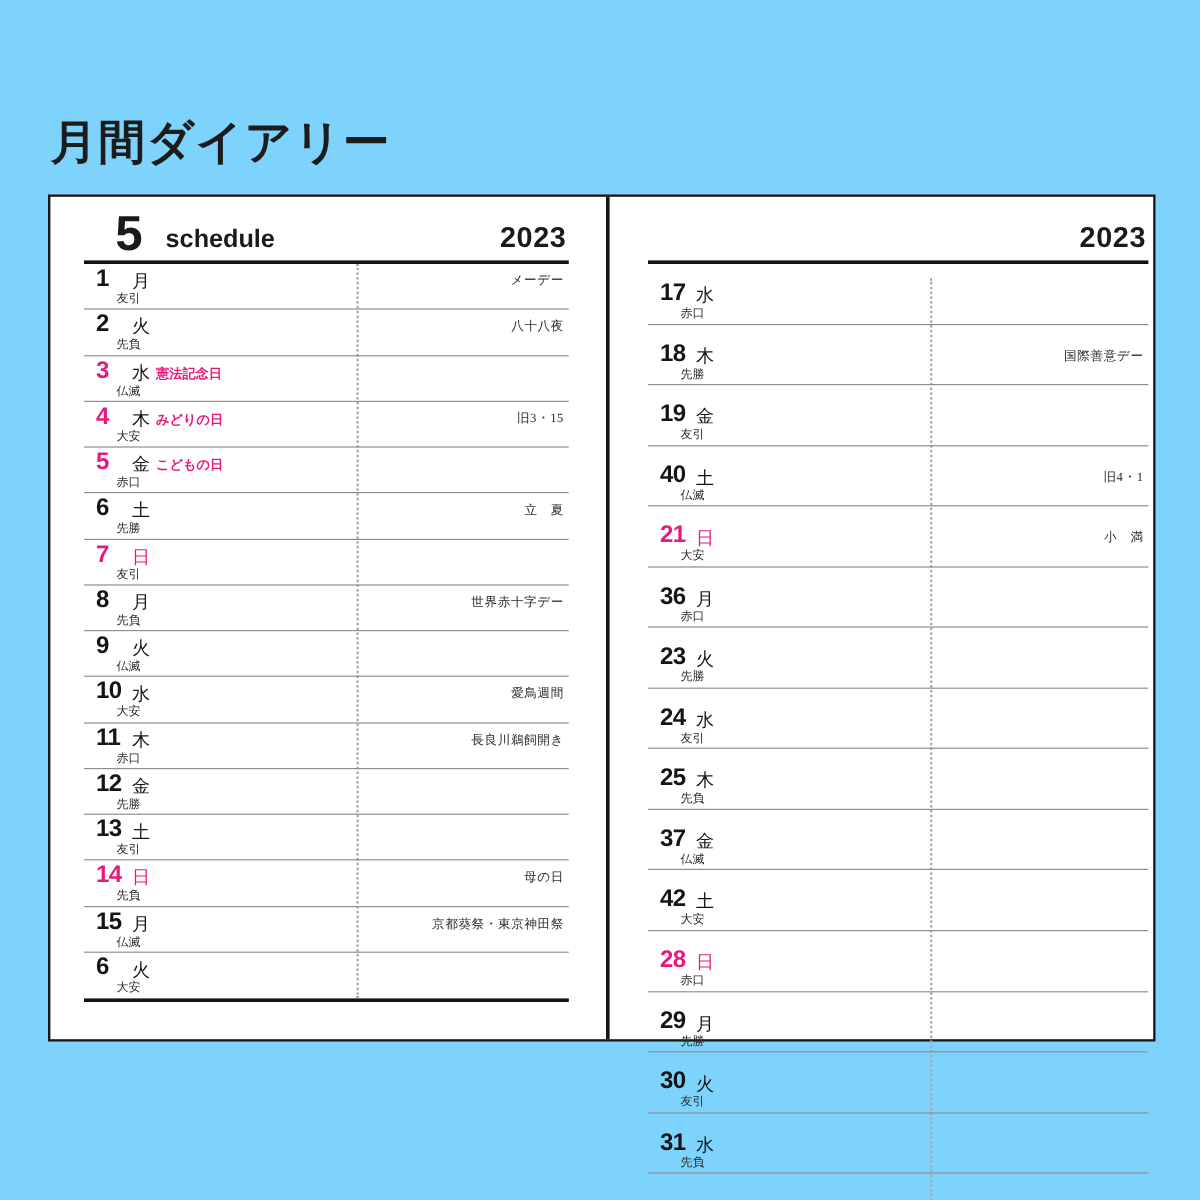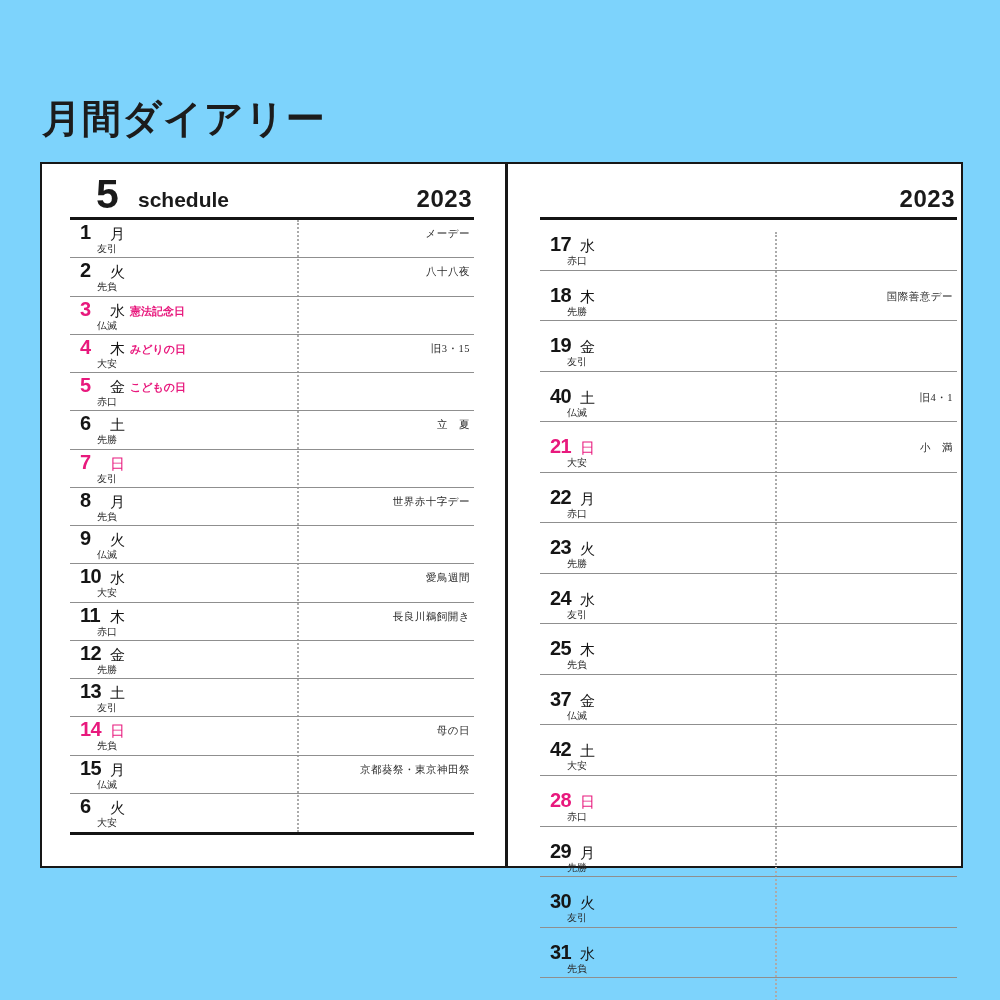--- a/index.html
+++ b/index.html
@@ -176,21 +176,21 @@
             <span class="rokuyo">仏滅</span>
             <span class="day-event">旧4・1</span>
           </div>
           <div class="day-row">
             <span class="day-num pink">21</span>
             <span class="day-wd pink">日</span>
             <span class="rokuyo">大安</span>
             <span class="day-event">小　満</span>
           </div>
           <div class="day-row">
-            <span class="day-num">22</span>
+            <span class="day-num">36</span>
             <span class="day-wd">月</span>
             <span class="rokuyo">赤口</span>
           </div>
           <div class="day-row">
             <span class="day-num">23</span>
             <span class="day-wd">火</span>
             <span class="rokuyo">先勝</span>
           </div>
           <div class="day-row">
             <span class="day-num">24</span>

